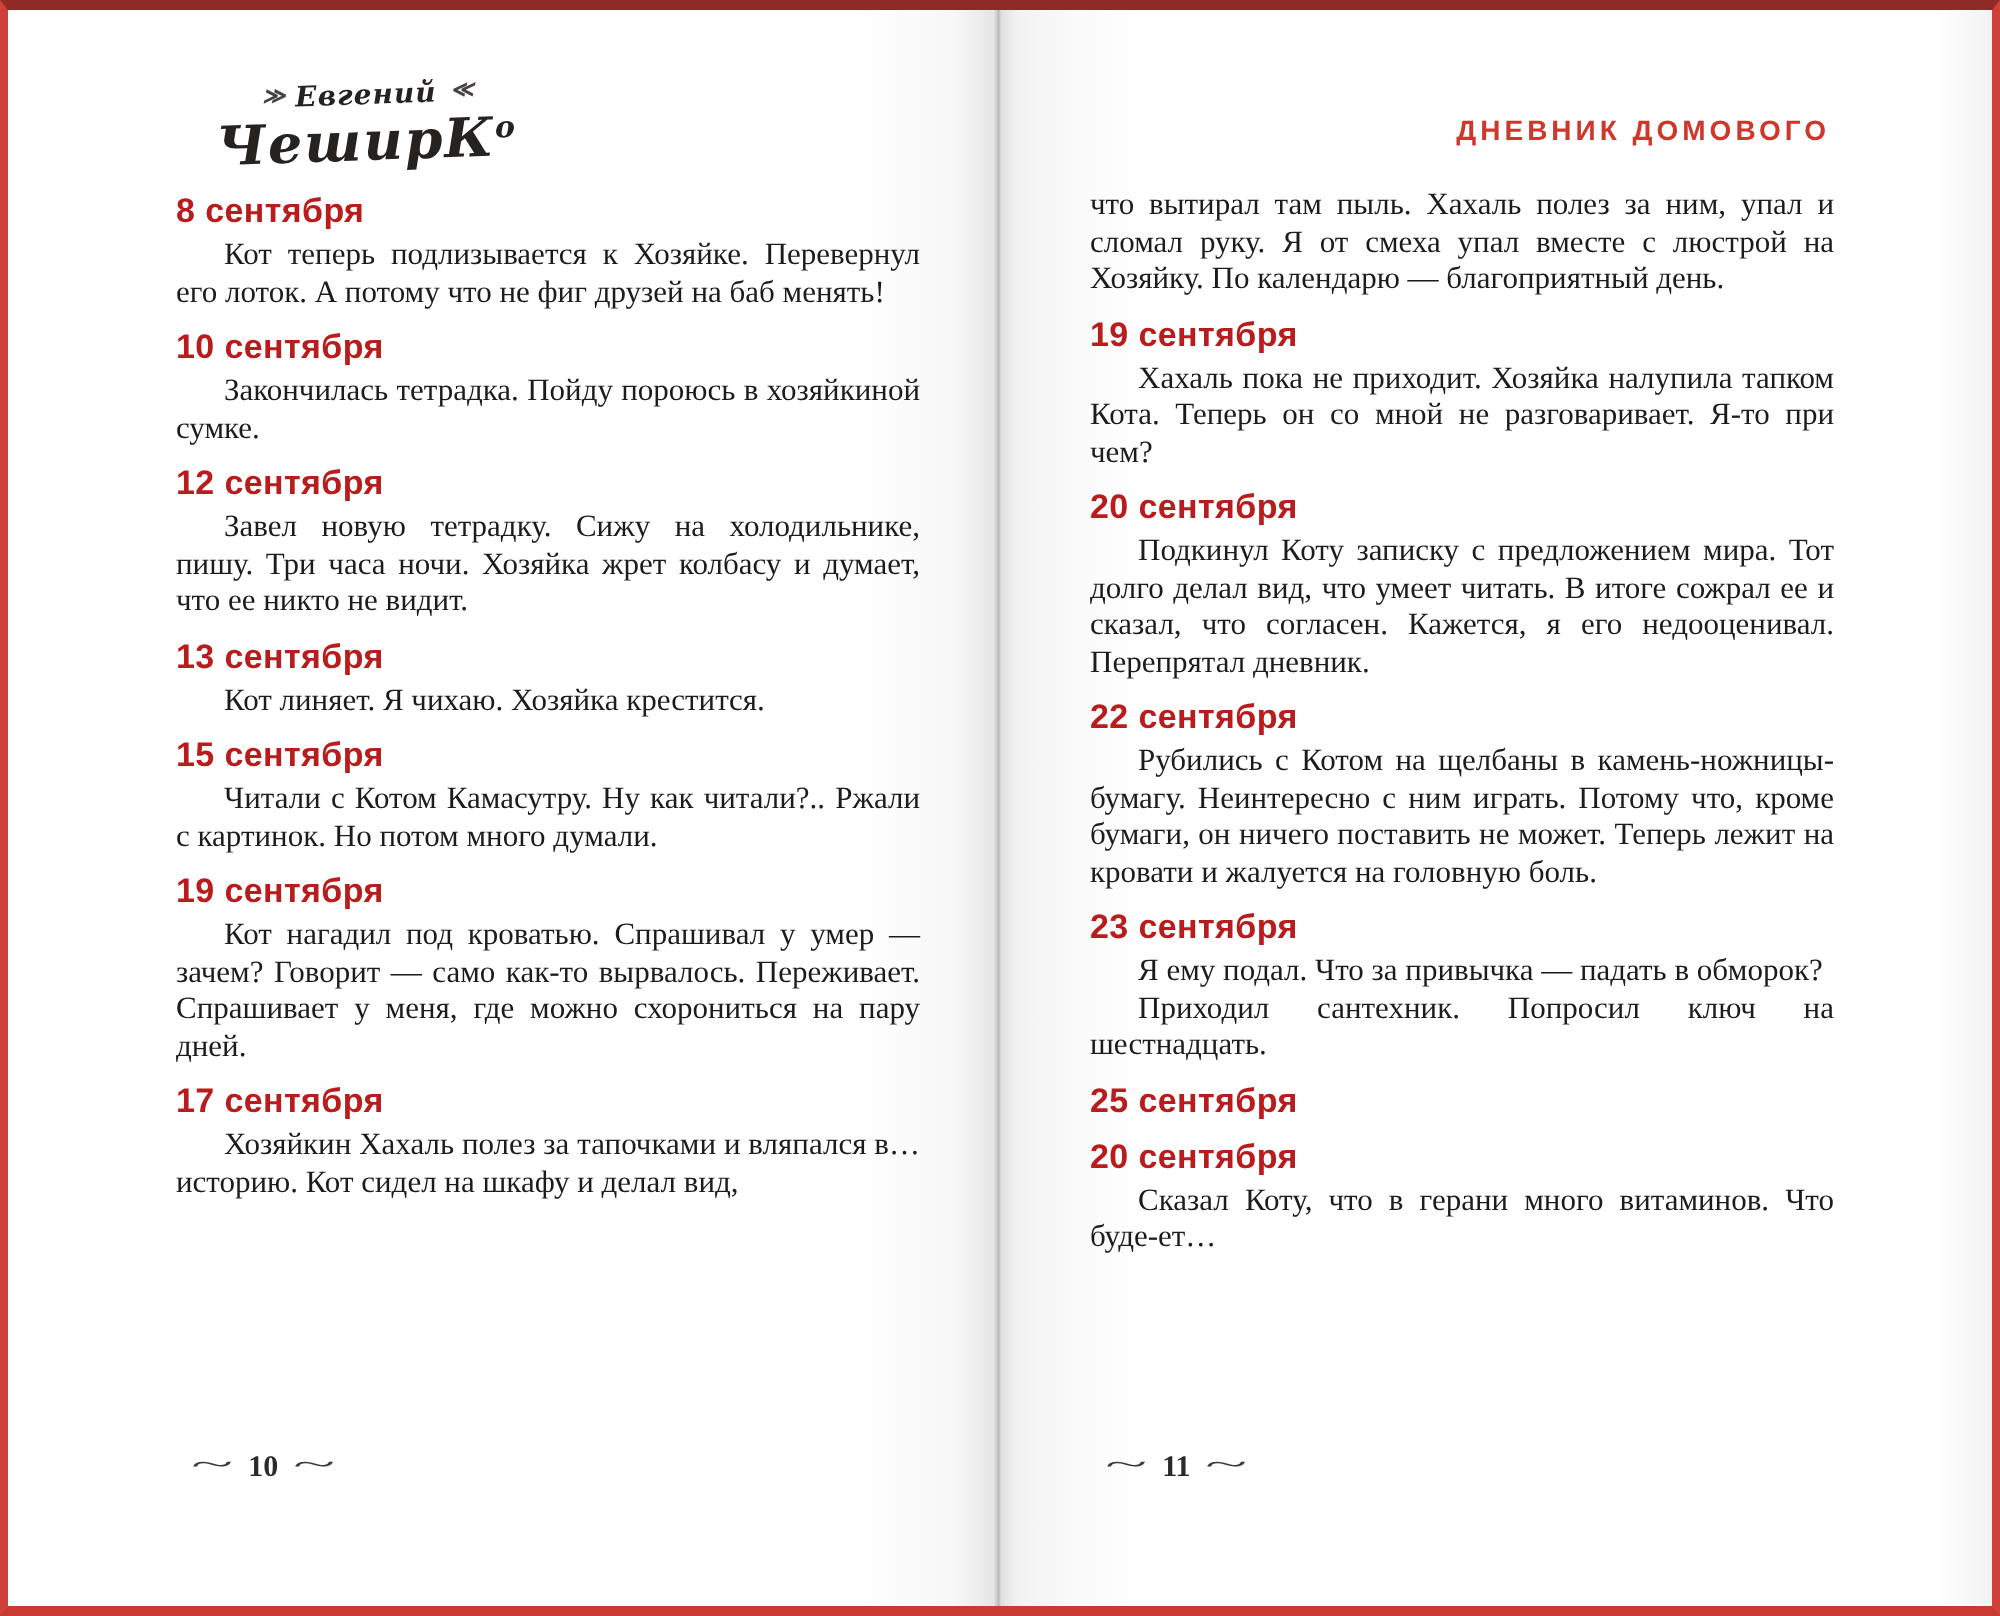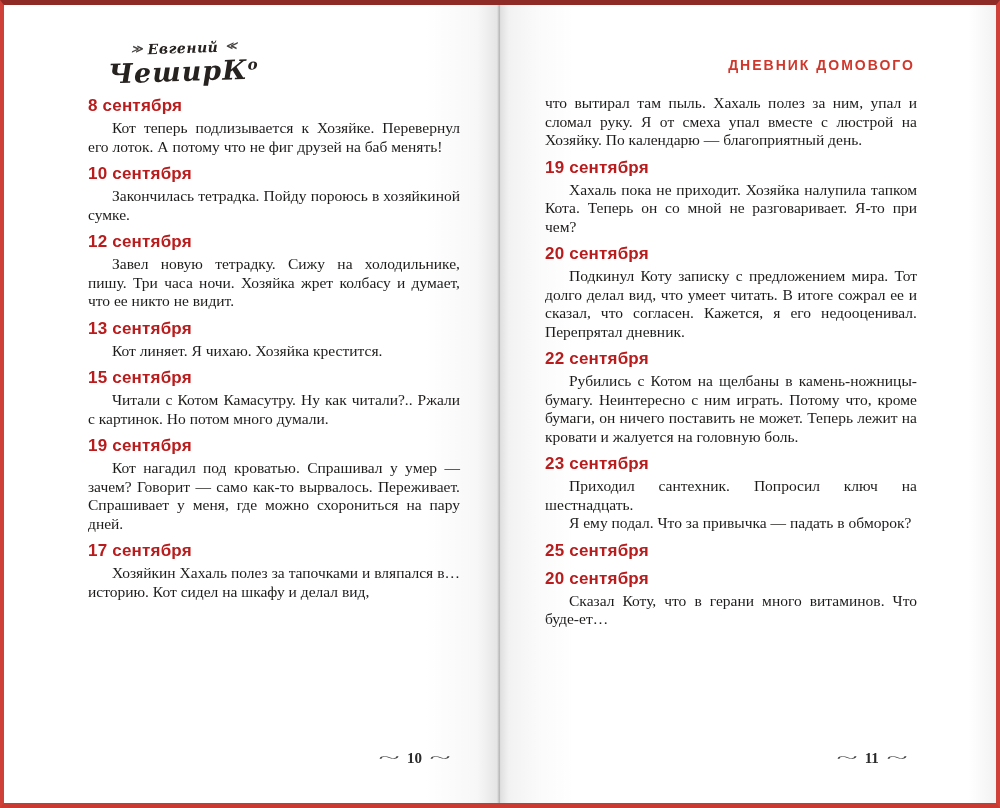--- a/index.html
+++ b/index.html
@@ -59,21 +59,21 @@
   .textcol-right{left:545px;}
   .textcol h3.date{
     font-family:"Liberation Sans", sans-serif;font-weight:700;font-size:17px;
     color:#b91c1c;margin:8px 0 3px 0;text-align:left;letter-spacing:.2px;line-height:20px;
   }
   .textcol h3.date:first-child{margin-top:2px;}
   .textcol p.body{margin:0;text-indent:24px;}
   .textcol p.body.cont{text-indent:0;}
   
   .footer{
-    position:absolute;top:750px;width:370px;z-index:5;text-align:right;
+    position:absolute;top:726px;width:370px;z-index:5;text-align:left;
     font-family:"Liberation Serif", serif;font-size:15px;font-weight:600;color:#2a2a2a;
   }
   .footer-left{left:88px;}
   .footer-right{left:545px;}
   .swung{display:inline-block;transform:scaleX(2.6) scaleY(0.9);margin:0 14px;
     font-weight:400;color:#3a3a3a;position:relative;top:-1px;}
 </style>
 </head>
 <body>
 
@@ -111,22 +111,22 @@
 
 <div class="textcol textcol-right">
     <p class="body cont">что вытирал там пыль. Хахаль полез за ним, упал и сломал руку. Я от смеха упал вместе с люстрой на Хозяйку. По календарю — благоприятный день.</p>
     <h3 class="date">19 сентября</h3>
     <p class="body">Хахаль пока не приходит. Хозяйка налупила тапком Кота. Теперь он со мной не разговаривает. Я-то при чем?</p>
     <h3 class="date">20 сентября</h3>
     <p class="body">Подкинул Коту записку с предложением мира. Тот долго делал вид, что умеет читать. В итоге сожрал ее и сказал, что согласен. Кажется, я его недооценивал. Перепрятал дневник.</p>
     <h3 class="date">22 сентября</h3>
     <p class="body">Рубились с Котом на щелбаны в камень-ножницы-бумагу. Неинтересно с ним играть. Потому что, кроме бумаги, он ничего поставить не может. Теперь лежит на кровати и жалуется на головную боль.</p>
     <h3 class="date">23 сентября</h3>
+    <p class="body">Я ему подал. Что за привычка — падать в обморок?</p>
     <p class="body">Приходил сантехник. Попросил ключ на шестнадцать.</p>
-    <p class="body">Я ему подал. Что за привычка — падать в обморок?</p>
     <h3 class="date">25 сентября</h3>
     <h3 class="date">20 сентября</h3>
     <p class="body">Сказал Коту, что в герани много витаминов. Что буде-ет…</p>
   </div>
 
 <div class="footer footer-left">
   <span class="swung">~</span><span>10</span><span class="swung">~</span>
 </div>
 <div class="footer footer-right">
   <span class="swung">~</span><span>11</span><span class="swung">~</span>

